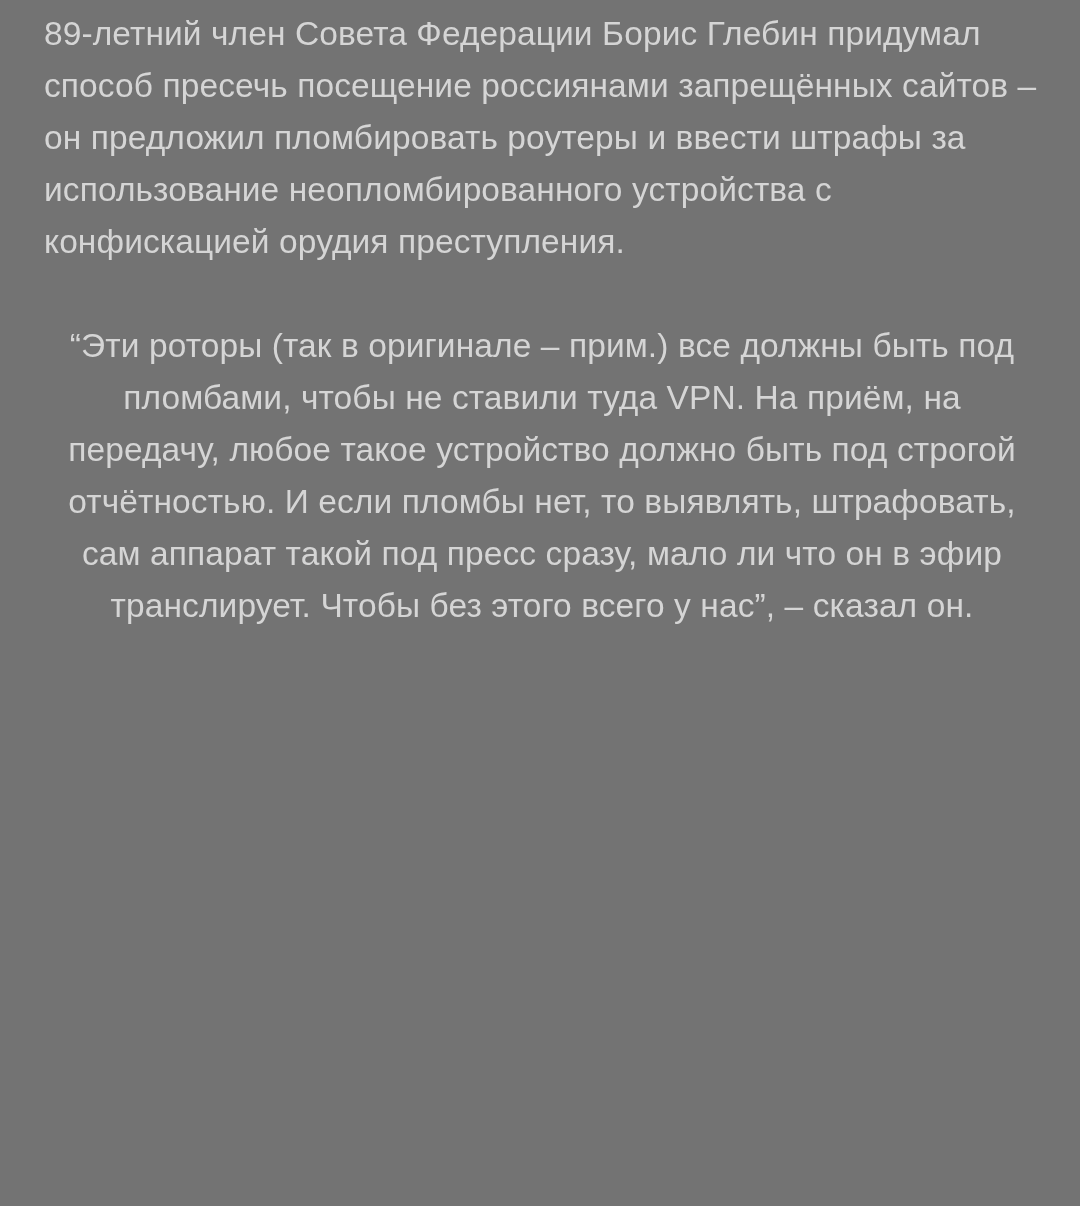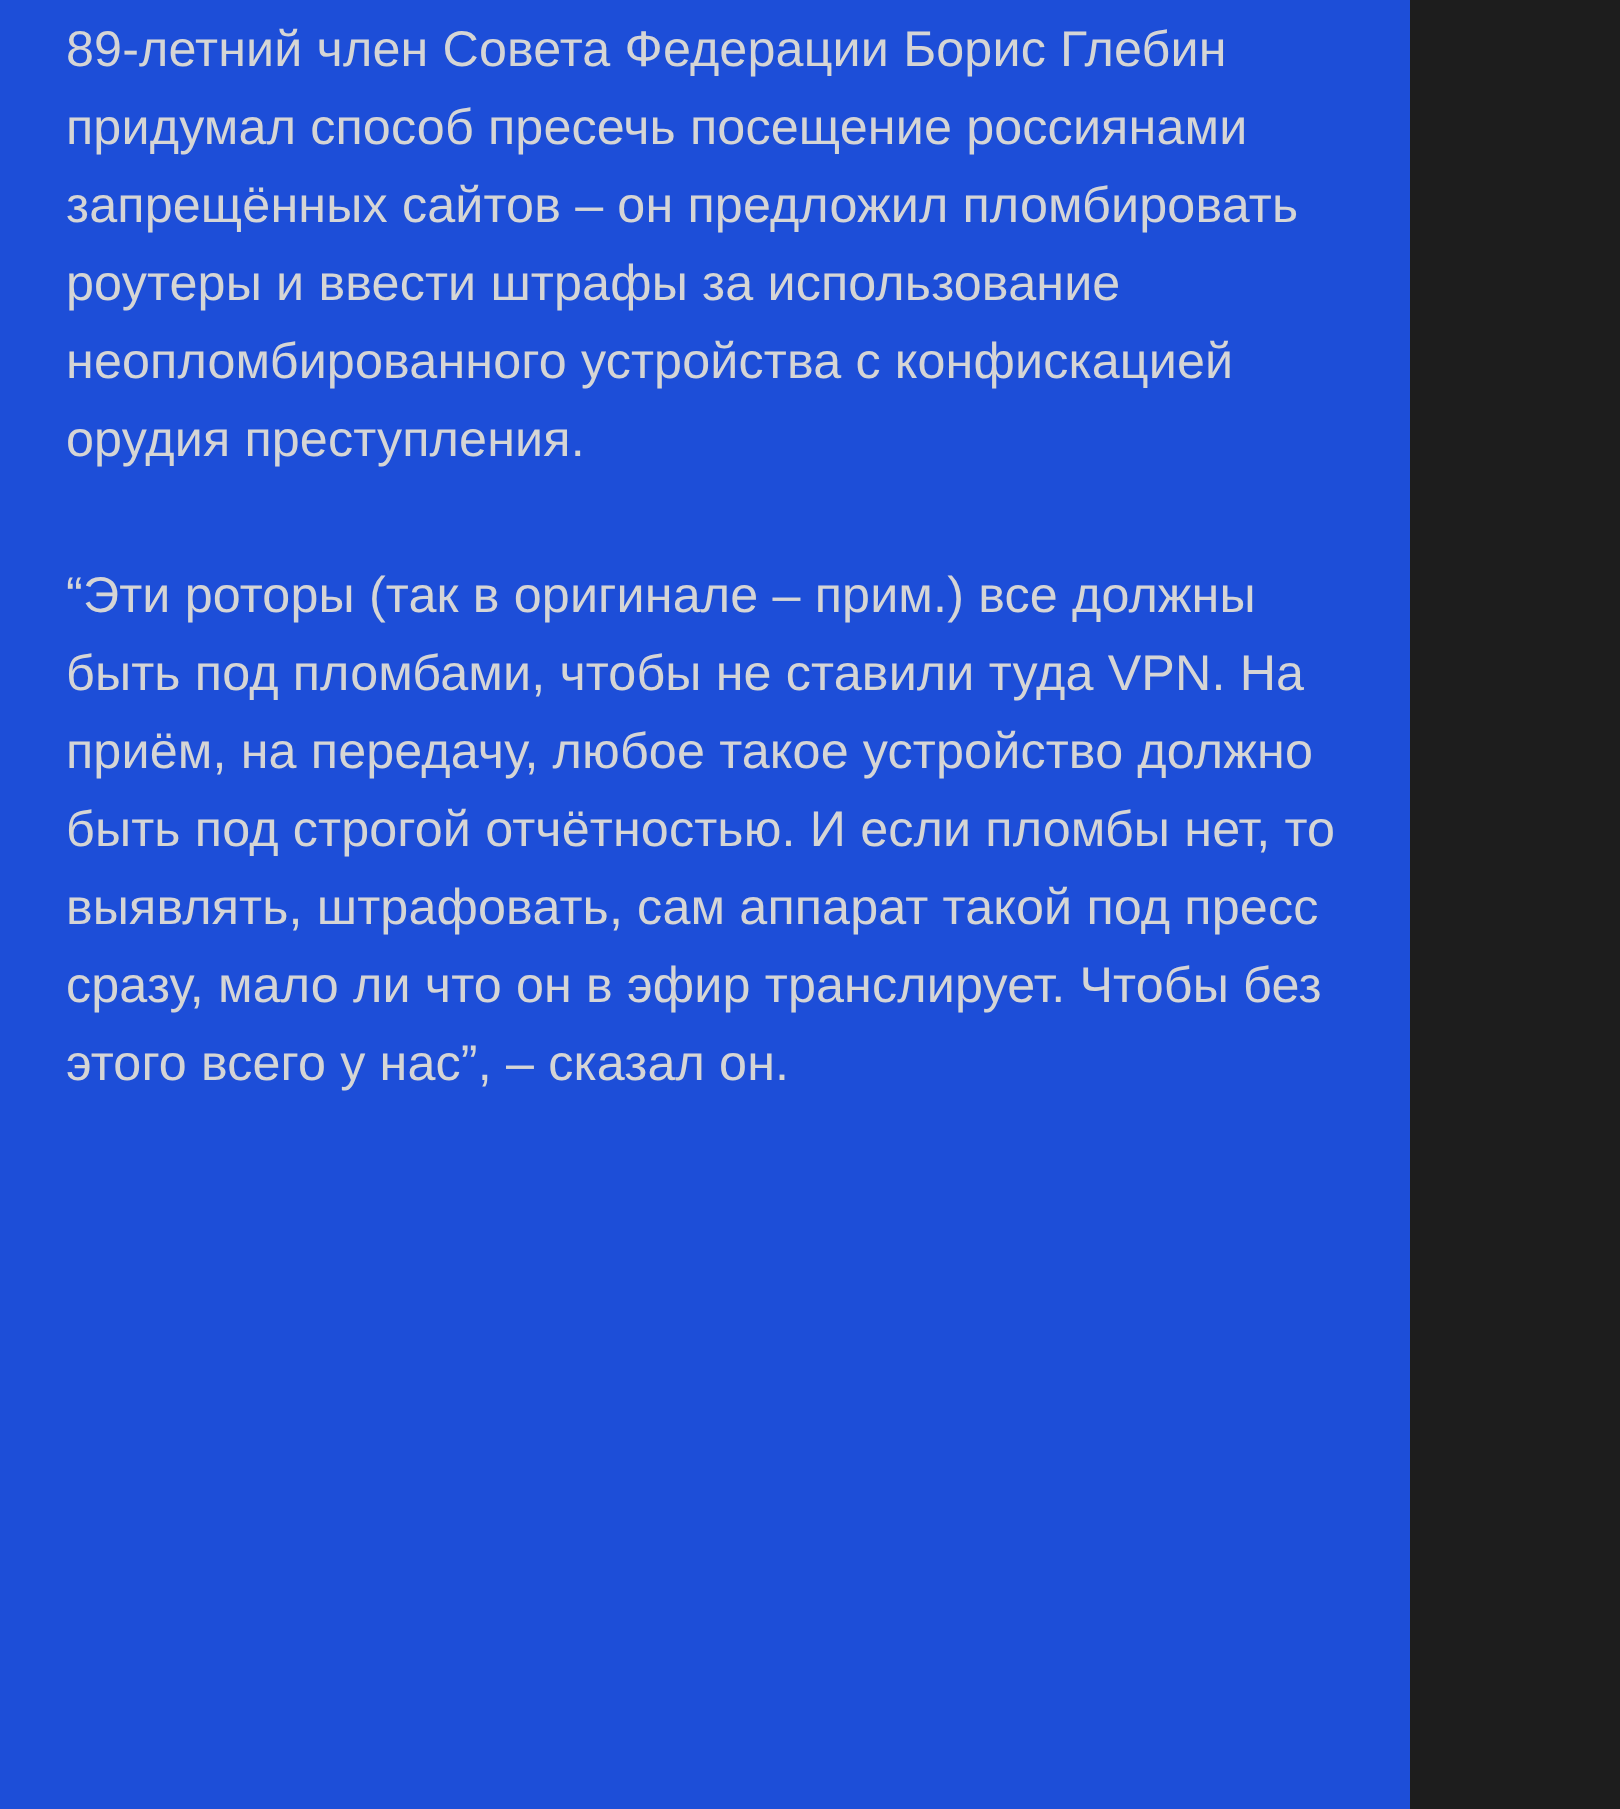--- a/index.html
+++ b/index.html
@@ -8,36 +8,37 @@
     background: #1d1d1d;
   }
   body {
     width: 1080px;
     height: 1206px;
     overflow: hidden;
     font-family: "Liberation Sans", sans-serif;
   }
   .article {
     box-sizing: border-box;
-    width: 940px;
+    width: 1080px;
     min-height: 1206px;
-    background: #1d4ed8;
+    background: #737373;
     padding: 8px 40px 0 44px;
   }
   .para {
     color: #d5d5d5;
     font-size: 33.5px;
     line-height: 52px;
     letter-spacing: 0.1px;
     margin: 0 0 52px 0;
     white-space: pre-wrap;
     font-weight: 400;
   }
   .para:last-child {
     margin-bottom: 0;
+    text-align: center;
   }
 </style>
 </head>
 <body>
 
 <div class="article">
   <p class="para">89-летний член Совета Федерации Борис Глебин придумал способ пресечь посещение россиянами запрещённых сайтов – он предложил пломбировать роутеры и ввести штрафы за использование неопломбированного устройства с конфискацией орудия преступления.</p>
   <p class="para">“Эти роторы (так в оригинале – прим.) все должны быть под пломбами, чтобы не ставили туда VPN. На приём, на передачу, любое такое устройство должно быть под строгой отчётностью. И если пломбы нет, то выявлять, штрафовать, сам аппарат такой под пресс сразу, мало ли что он в эфир транслирует. Чтобы без этого всего у нас”, – сказал он.</p>
 </div>
 

